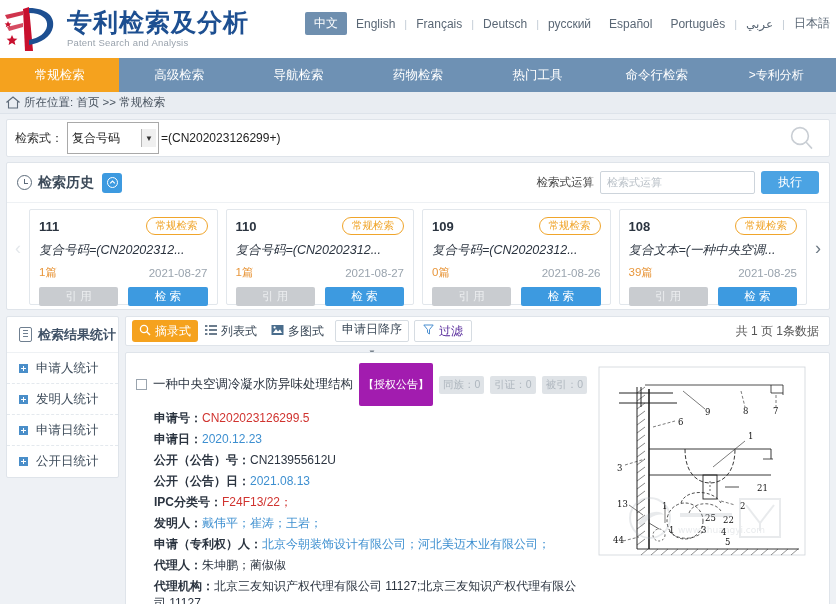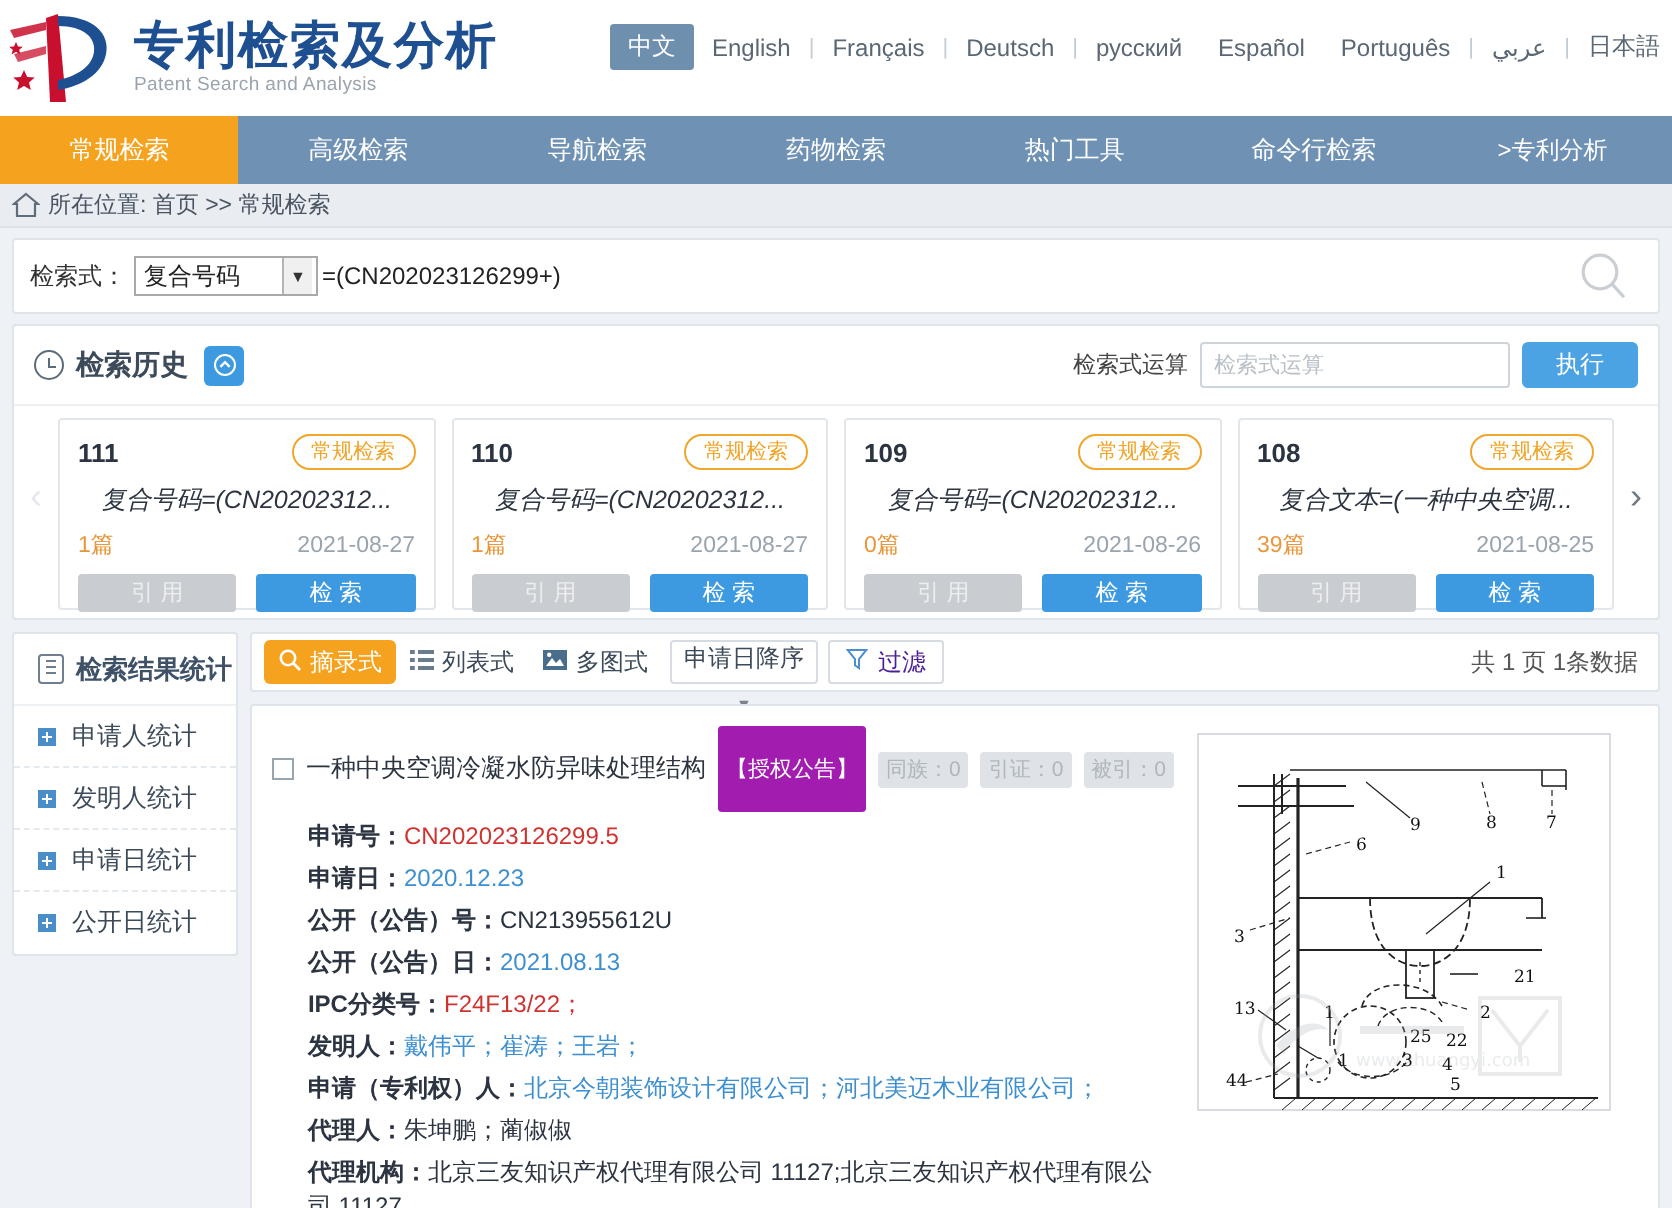--- a/index.html
+++ b/index.html
@@ -64,21 +64,21 @@
 
   
   .searchbar {
     margin: 5px 6px 0 6px; height: 38px; background: #fff;
     border: 1px solid #dfe4ea; border-radius: 2px;
     display: flex; align-items: center; padding: 0 8px;
     position: relative;
   }
   .searchbar .lbl { font-size: 12px; color:#333; margin-right: 4px; white-space:nowrap;}
   .sel {
-    height: 20px; min-width: 92px; border: 1px solid #a9a9a9; background:#fff;
+    height: 32px; min-width: 92px; border: 1px solid #a9a9a9; background:#fff;
     font-size: 12px; color: #222; display:flex; align-items:center;
     padding: 0 2px 0 4px; position: relative;
   }
   .sel .caret {
     width: 15px; height: 18px; background:#f0f0f0; border-left:1px solid #b5b5b5;
     margin-left: auto; display:flex; align-items:center; justify-content:center;
     font-size: 8px; color:#333;
   }
   .qtext { font-size: 12px; color: #222; margin-left: 2px; }
   .mag {
@@ -112,21 +112,21 @@
   .hist-input {
     width: 155px; height: 23px; border:1px solid #cdd4db; background:#fff;
     font-size: 11px; color:#b9c0c7; padding: 0 6px; border-radius:2px;
     display:flex; align-items:center;
   }
   .exec-btn {
     width: 58px; height: 23px; background:#4ba3e3; color:#fff; border-radius:3px;
     font-size:12px; display:flex;align-items:center;justify-content:center; cursor:pointer;
   }
   .cards {
-    display: flex; gap: 8px; padding: 6px 22px 0 22px; align-items: flex-start; text-align: center;
+    display: flex; gap: 8px; padding: 6px 22px 0 22px; align-items: flex-start;
   }
   .card {
     flex: 1; border: 1px solid #e2e7ec; border-radius: 2px; background: #fff;
     padding: 7px 9px 9px 9px; height: 96px; position: relative;
   }
   .card-top { display:flex; align-items:center; }
   .card-num { font-size: 13px; font-weight: bold; color: #2b3440; }
   .card-tag {
     margin-left:auto; border:1px solid #f0a52b; color:#f0a52b; border-radius: 9px;
     font-size: 10.5px; padding: 1px 9px; white-space:nowrap;

